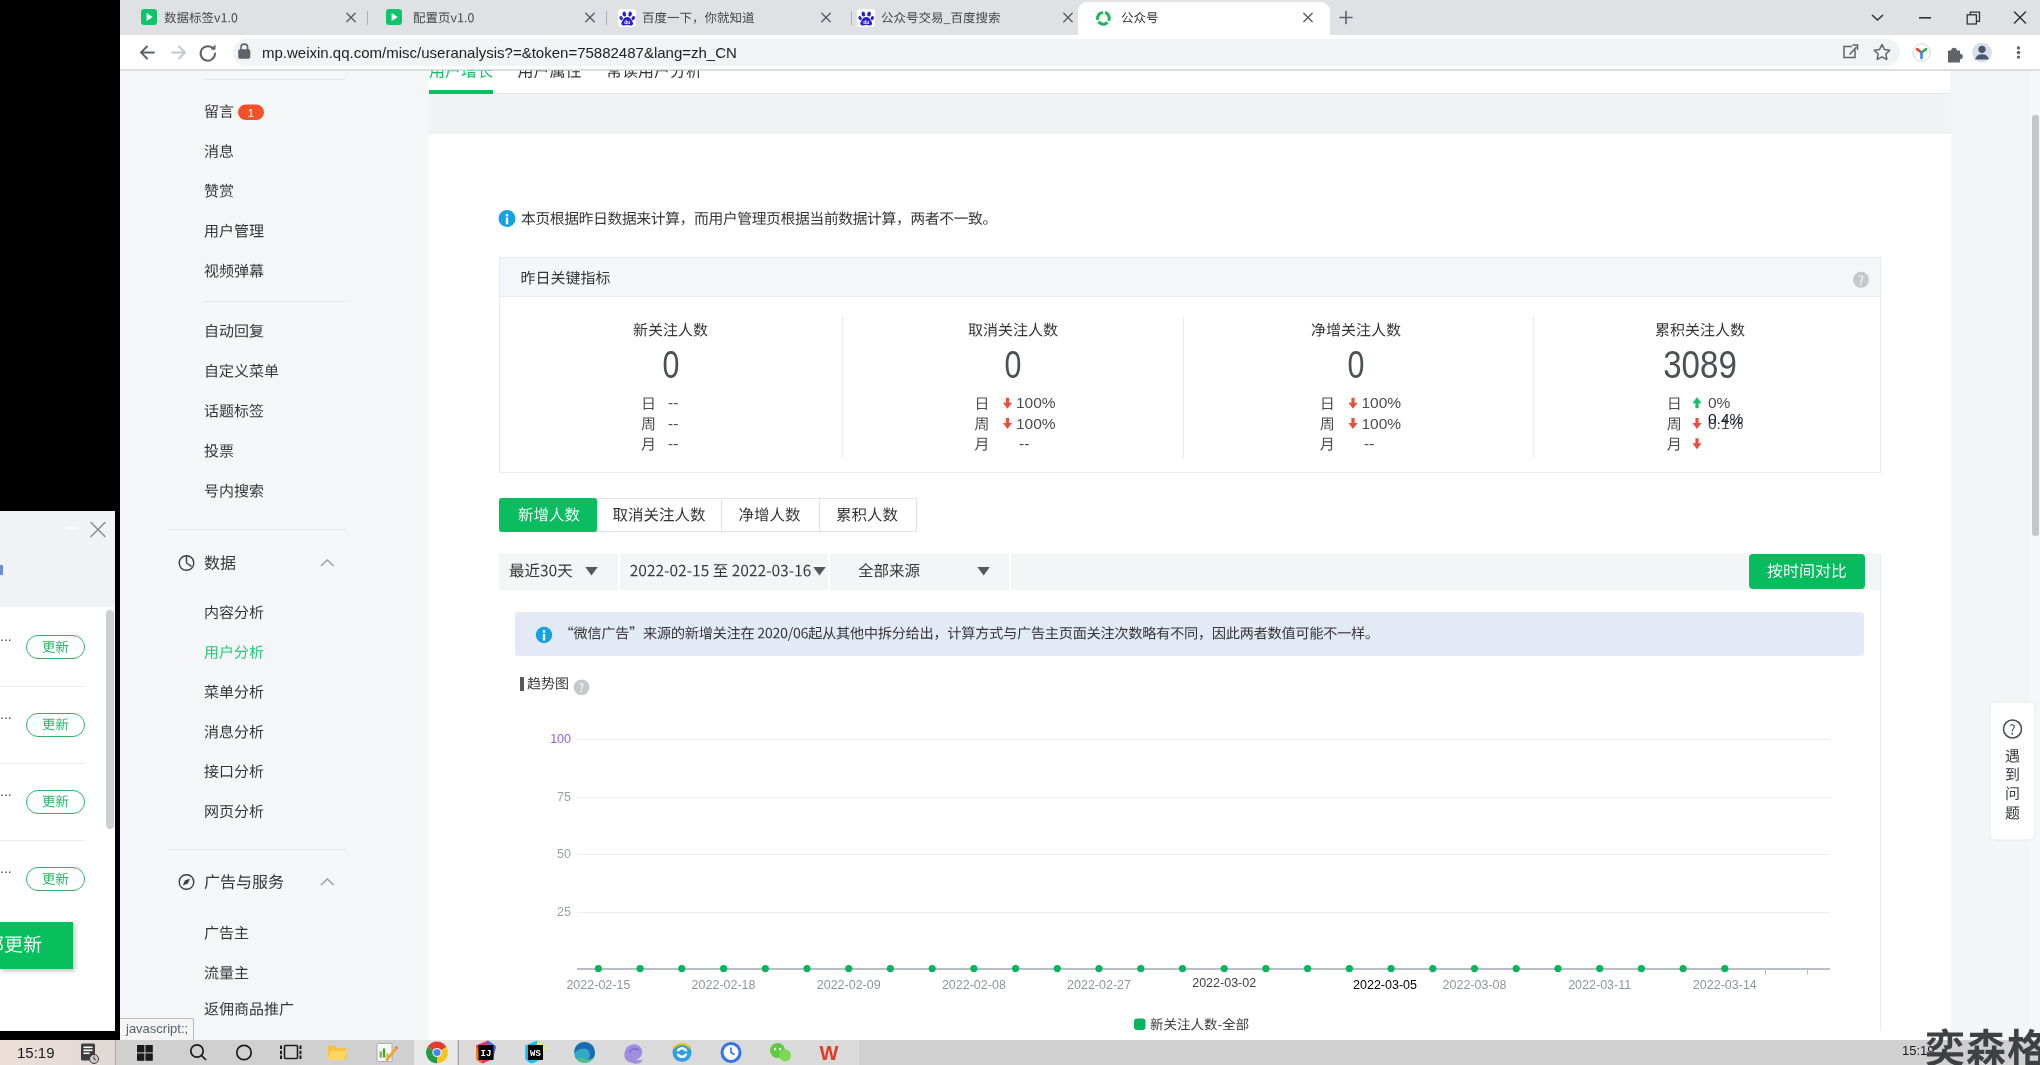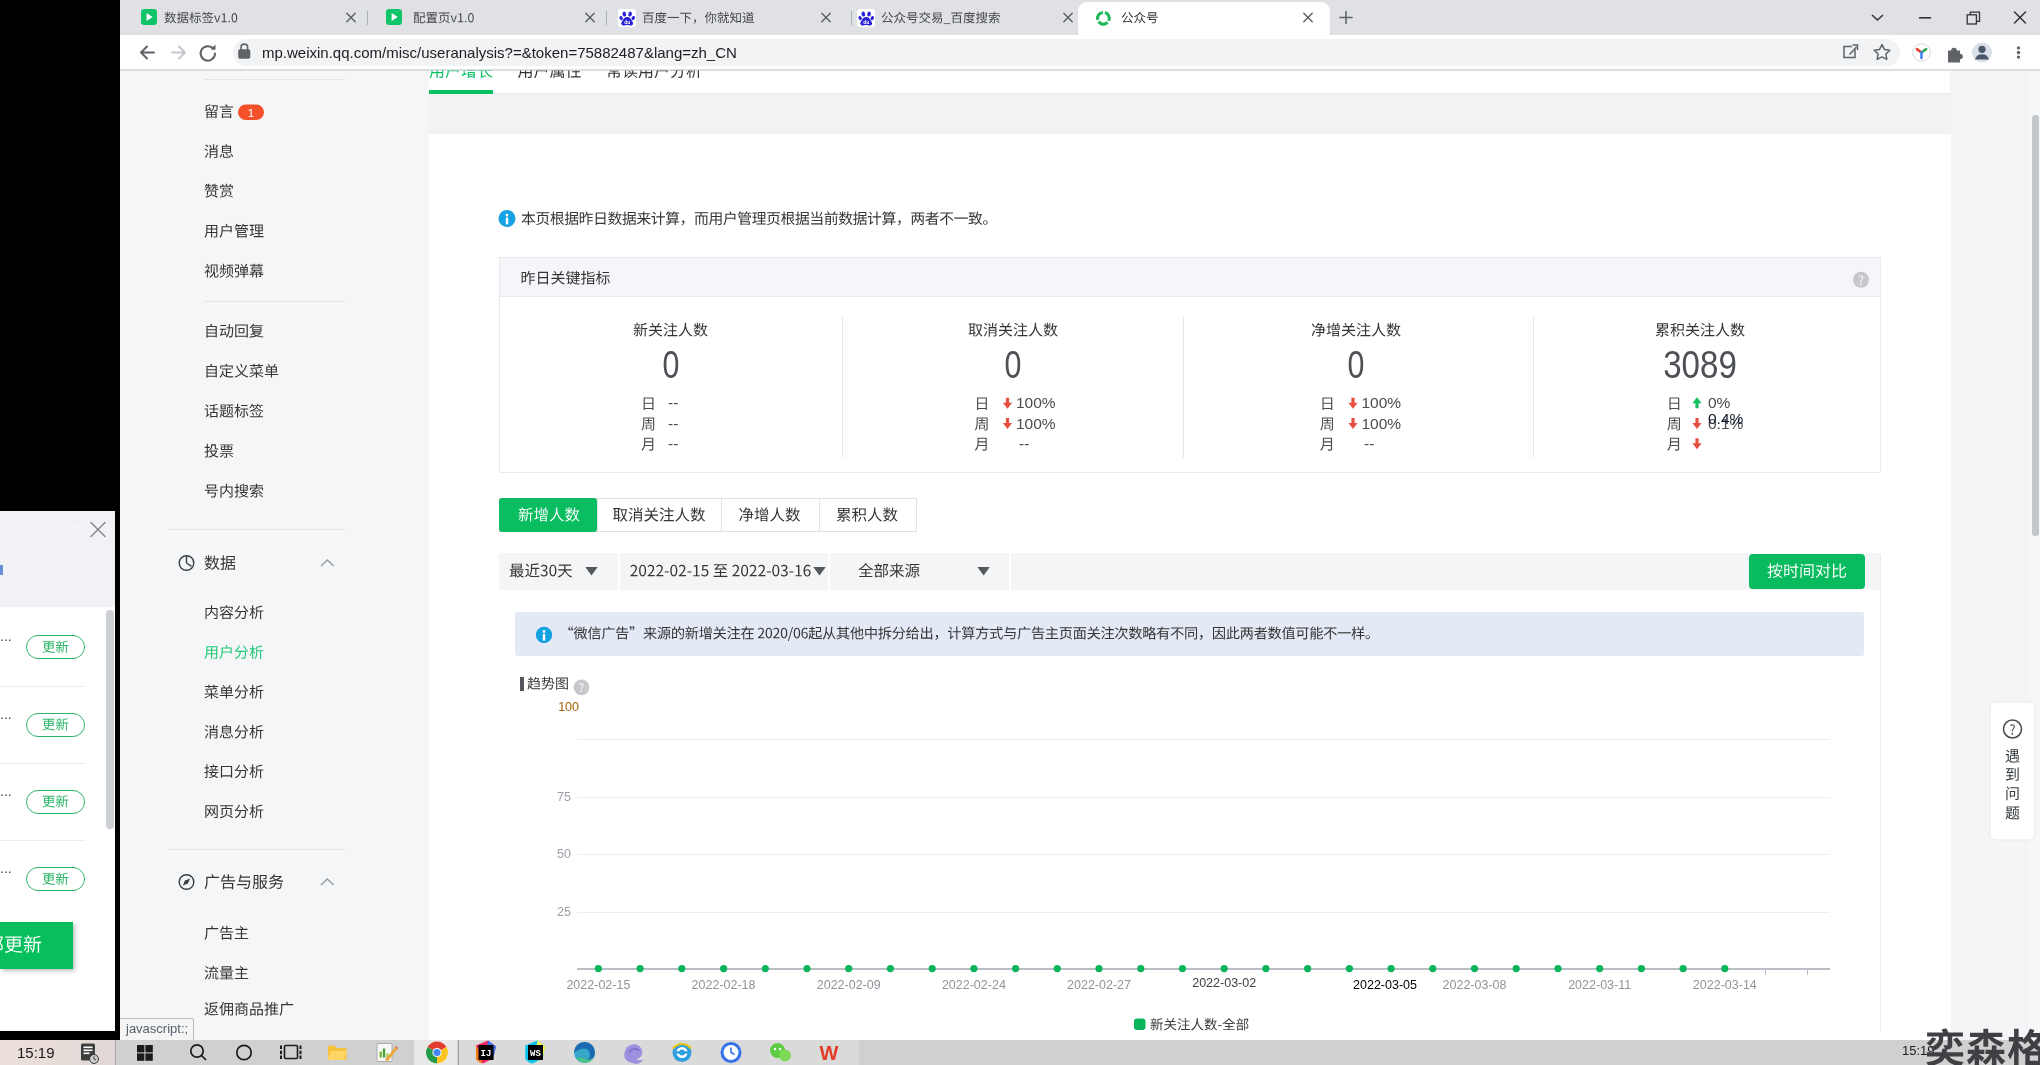--- a/index.html
+++ b/index.html
@@ -95,28 +95,28 @@
 <div class="a" style="left:668px;top:432.94px;font-size:15.5px;color:#4c4c4c;line-height:22.32px;white-space:nowrap;">--</div>
 <div class="a" style="left:1016px;top:392.44px;font-size:15.5px;color:#4c4c4c;line-height:22.32px;white-space:nowrap;">100%</div>
 <div class="a" style="left:1016px;top:412.74px;font-size:15.5px;color:#4c4c4c;line-height:22.32px;white-space:nowrap;">100%</div>
 <div class="a" style="left:1019px;top:432.94px;font-size:15.5px;color:#4c4c4c;line-height:22.32px;white-space:nowrap;">--</div>
 <div class="a" style="left:1361.5px;top:392.44px;font-size:15.5px;color:#4c4c4c;line-height:22.32px;white-space:nowrap;">100%</div>
 <div class="a" style="left:1361.5px;top:412.74px;font-size:15.5px;color:#4c4c4c;line-height:22.32px;white-space:nowrap;">100%</div>
 <div class="a" style="left:1364px;top:432.94px;font-size:15.5px;color:#4c4c4c;line-height:22.32px;white-space:nowrap;">--</div>
 <div class="a" style="left:1708px;top:392.44px;font-size:15.5px;color:#4c4c4c;line-height:22.32px;white-space:nowrap;">0%</div>
 <div class="a" style="left:1708px;top:412.74px;font-size:15.5px;color:#4c4c4c;line-height:22.32px;white-space:nowrap;">0.1%</div>
 <div class="a" style="left:1708px;top:408px;font-size:15.5px;color:#0f172a;line-height:22.32px;white-space:nowrap;">0.4%</div>
-<div class="a" style="left:571px;top:698px;font-size:12.5px;color:#a16207;line-height:18px;white-space:nowrap;transform:translateX(-100%) scaleX(1);margin-left:8px;">100</div>
+<div class="a" style="left:571px;top:730px;font-size:12.5px;color:#8b5cf6;line-height:18px;white-space:nowrap;transform:translateX(-100%) scaleX(1);">100</div>
 <div class="a" style="left:571px;top:787.5px;font-size:12.5px;color:#9aa0a6;line-height:18px;white-space:nowrap;transform:translateX(-100%) scaleX(1);">75</div>
 <div class="a" style="left:571px;top:845px;font-size:12.5px;color:#9aa0a6;line-height:18px;white-space:nowrap;transform:translateX(-100%) scaleX(1);">50</div>
 <div class="a" style="left:571px;top:903px;font-size:12.5px;color:#9aa0a6;line-height:18px;white-space:nowrap;transform:translateX(-100%) scaleX(1);">25</div>
 <div class="a" style="left:598.4px;top:975.5px;font-size:12.5px;color:#8f949b;line-height:18px;white-space:nowrap;transform:translateX(-50%) scaleX(1);text-align:right;">2022-02-15</div>
 <div class="a" style="left:723.56px;top:975.5px;font-size:12.5px;color:#8f949b;line-height:18px;white-space:nowrap;transform:translateX(-50%) scaleX(1);">2022-02-18</div>
 <div class="a" style="left:848.72px;top:975.5px;font-size:12.5px;color:#8f949b;line-height:18px;white-space:nowrap;transform:translateX(-50%) scaleX(1);">2022-02-09</div>
-<div class="a" style="left:973.88px;top:975.5px;font-size:12.5px;color:#8f949b;line-height:18px;white-space:nowrap;transform:translateX(-50%) scaleX(1);">2022-02-24</div>
+<div class="a" style="left:973.88px;top:975.5px;font-size:12.5px;color:#8f949b;line-height:18px;white-space:nowrap;transform:translateX(-50%) scaleX(1);">2022-02-08</div>
 <div class="a" style="left:1099.04px;top:975.5px;font-size:12.5px;color:#8f949b;line-height:18px;white-space:nowrap;transform:translateX(-50%) scaleX(1);">2022-02-27</div>
 <div class="a" style="left:1224.2px;top:974px;font-size:12.5px;color:#404040;line-height:18px;white-space:nowrap;transform:translateX(-50%) scaleX(1);">2022-03-02</div>
 <div class="a" style="left:1385px;top:975.5px;font-size:12.5px;color:#000000;line-height:18px;white-space:nowrap;transform:translateX(-50%) scaleX(1);">2022-03-05</div>
 <div class="a" style="left:1474.52px;top:975.5px;font-size:12.5px;color:#8f949b;line-height:18px;white-space:nowrap;transform:translateX(-50%) scaleX(1);">2022-03-08</div>
 <div class="a" style="left:1599.68px;top:975.5px;font-size:12.5px;color:#8f949b;line-height:18px;white-space:nowrap;transform:translateX(-50%) scaleX(1);">2022-03-11</div>
 <div class="a" style="left:1724.84px;top:975.5px;font-size:12.5px;color:#8f949b;line-height:18px;white-space:nowrap;transform:translateX(-50%) scaleX(1);">2022-03-14</div>
 <div class="a" style="left:126px;top:1019.64px;font-size:13px;color:#55606e;line-height:18.72px;white-space:nowrap;">javascript:;</div>
 <div class="a" style="left:17px;top:1041.7px;font-size:15px;color:#1c1c1c;line-height:21.6px;white-space:nowrap;">15:19</div>
 <div class="a" style="left:1902px;top:1042.14px;font-size:13px;color:#1c1c1c;line-height:18.72px;white-space:nowrap;">15:19</div>
 <svg class="a" style="left:0;top:0" width="2040" height="1065" viewBox="0 0 2040 1065">

